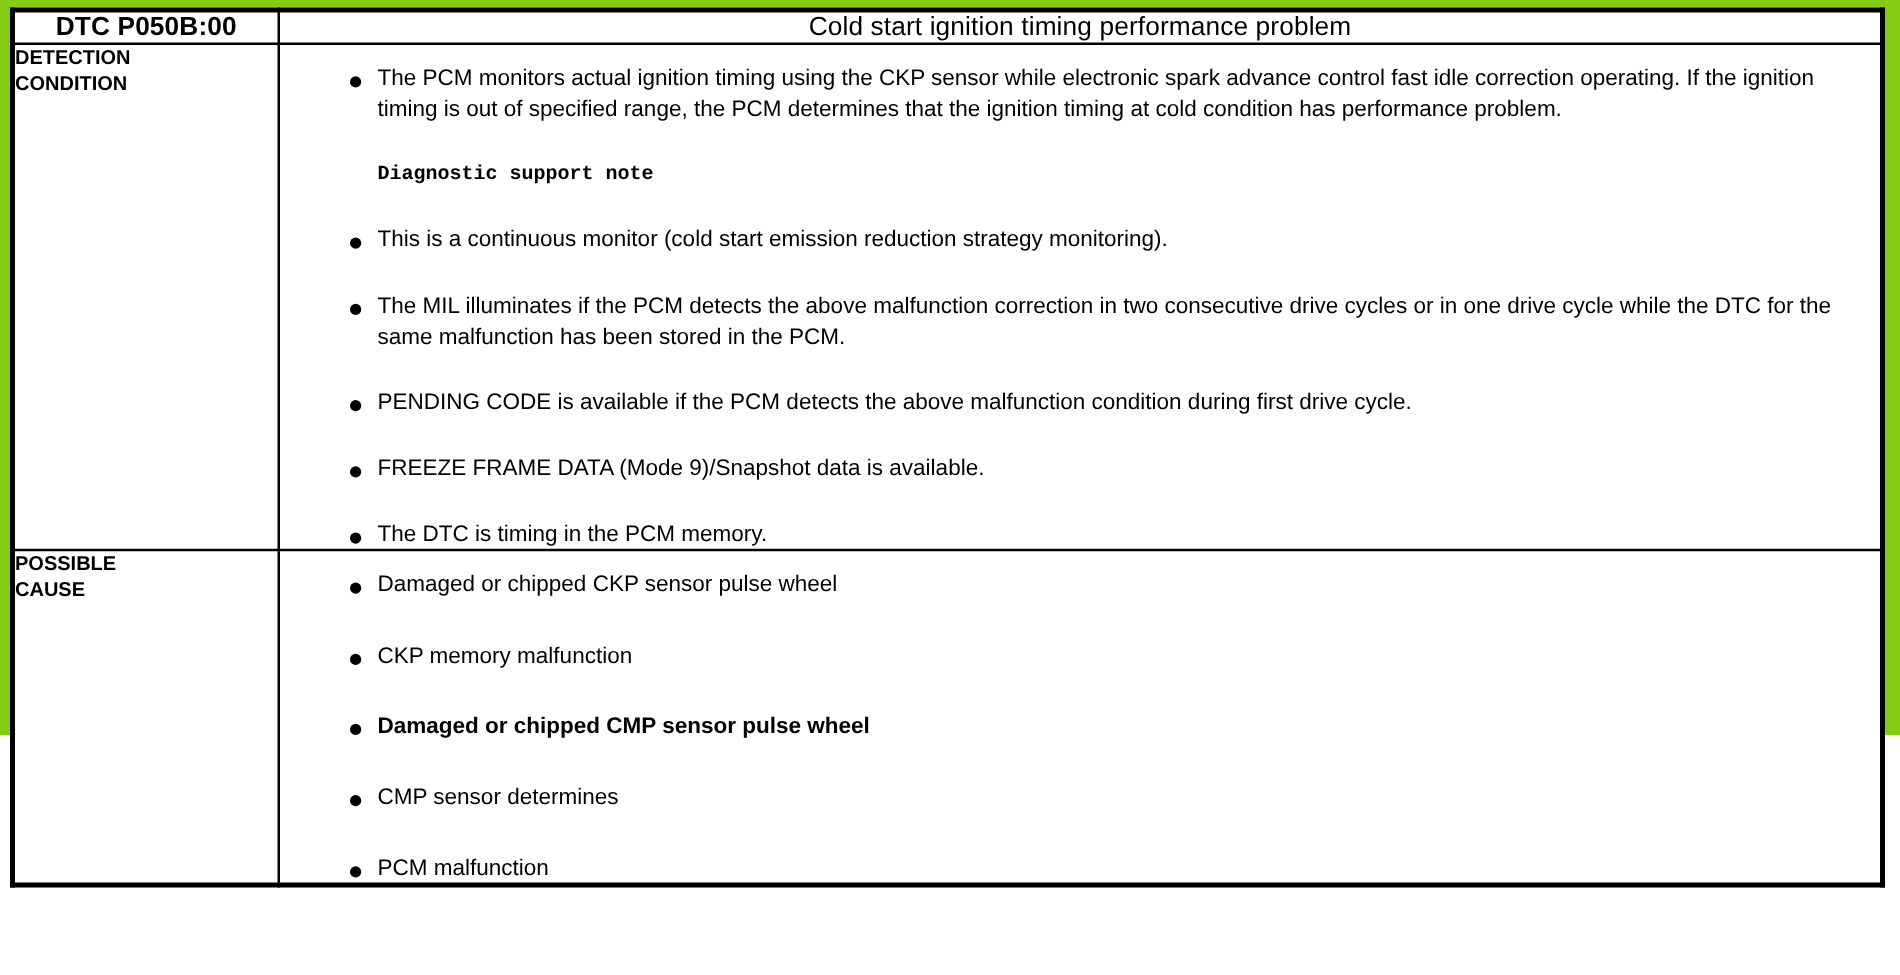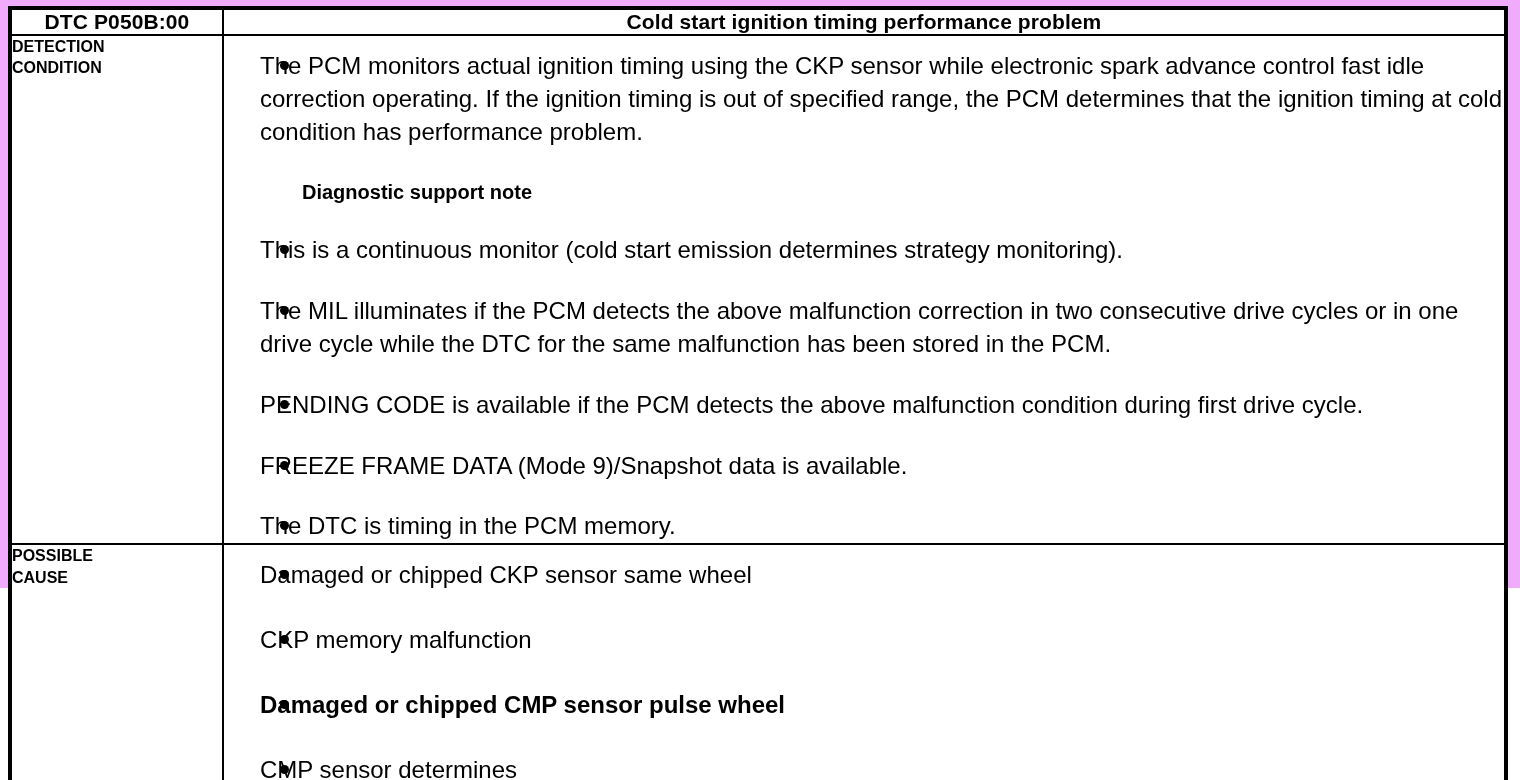--- a/index.html
+++ b/index.html
@@ -12,21 +12,21 @@
     height: 780px;
     font-family: "Liberation Sans", sans-serif;
     color: #000000;
     overflow: hidden;
   }
 
   .page {
     position: relative;
     width: 1520px;
     height: 588px;
-    background: #f0abfc;
+    background: #84cc16;
   }
 
   .dtc-table {
     position: absolute;
     left: 8px;
     top: 6px;
     width: 1500px;
     border-collapse: collapse;
     table-layout: fixed;
     background: #ffffff;
@@ -50,21 +50,21 @@
   .hdr-code {
     font-size: 21px;
     font-weight: bold;
     text-align: center;
     padding: 8px 4px 9px 4px;
     letter-spacing: 0.1px;
     white-space: nowrap;
   }
   .hdr-title {
     font-size: 21px;
-    font-weight: bold;
+    font-weight: normal;
     text-align: center;
     padding: 8px 4px 9px 4px;
     letter-spacing: 0.1px;
   }
 
   
   .row-label {
     font-size: 16px;
     font-weight: bold;
     line-height: 1.33;
@@ -84,44 +84,45 @@
   }
 
   ul.bullets {
     list-style: none;
     margin: 0;
     padding: 0;
   }
 
   ul.bullets > li.bullet {
     position: relative;
-    padding-left: 36px;
-    font-size: 24px;
+    padding-left: 78px;
+    font-size: 18px;
     line-height: 1.37;
     margin: 0;
   }
 
   ul.bullets > li.bullet::before {
     content: "";
     position: absolute;
     left: 56px;
     top: 11px;
     width: 9px;
     height: 9px;
     background: #000000;
     border-radius: 50%;
   }
 
   li.note {
     position: relative;
     padding-left: 78px;
-    font-size: 20px;
+    font-size: 16px;
     font-weight: bold;
     line-height: 1.37;
     margin: 0;
+    font-family: Liberation Mono, monospace;
   }
   li.note::before { content: none; }
 
   
   .sp-d0 { margin-top: 14px !important; }
   .sp-d1 { margin-top: 30px !important; }
   .sp-d2 { margin-top: 28px !important; }
   .sp-d3 { margin-top: 28px !important; }
   .sp-d4 { margin-top: 28px !important; }
   .sp-d5 { margin-top: 28px !important; }
@@ -150,35 +151,35 @@
         <td class="hdr-title">Cold start ignition timing performance problem</td>
       </tr>
 
       <tr>
         <td class="row-label label-detection">DETECTION
 CONDITION</td>
         <td class="body-cell">
           <ul class="bullets">
             <li class="bullet sp-d0">The PCM monitors actual ignition timing using the CKP sensor while electronic spark advance control fast idle correction operating. If the ignition timing is out of specified range, the PCM determines that the ignition timing at cold condition has performance problem.</li>
             <li class="note sp-d1">Diagnostic support note</li>
-            <li class="bullet sp-d2">This is a continuous monitor (cold start emission determines strategy monitoring).</li>
+            <li class="bullet sp-d2">This is a continuous monitor (cold start emission reduction strategy monitoring).</li>
             <li class="bullet sp-d3">The MIL illuminates if the PCM detects the above malfunction correction in two consecutive drive cycles or in one drive cycle while the DTC for the same malfunction has been stored in the PCM.</li>
             <li class="bullet sp-d4">PENDING CODE is available if the PCM detects the above malfunction condition during first drive cycle.</li>
             <li class="bullet sp-d5">FREEZE FRAME DATA (Mode 9)/Snapshot data is available.</li>
             <li class="bullet sp-d6">The DTC is timing in the PCM memory.</li>
           </ul>
         </td>
       </tr>
 
       <tr>
         <td class="row-label label-possible">POSSIBLE
 CAUSE</td>
         <td class="body-cell">
           <ul class="bullets">
-            <li class="bullet sp-p0">Damaged or chipped CKP sensor same wheel</li>
+            <li class="bullet sp-p0">Damaged or chipped CKP sensor pulse wheel</li>
             <li class="bullet sp-p1">CKP memory malfunction</li>
             <li class="bullet sp-p2">Damaged or chipped CMP sensor pulse wheel</li>
             <li class="bullet sp-p3">CMP sensor determines</li>
             <li class="bullet sp-p4">PCM malfunction</li>
           </ul>
         </td>
       </tr>
 
     </tbody>
   </table>

